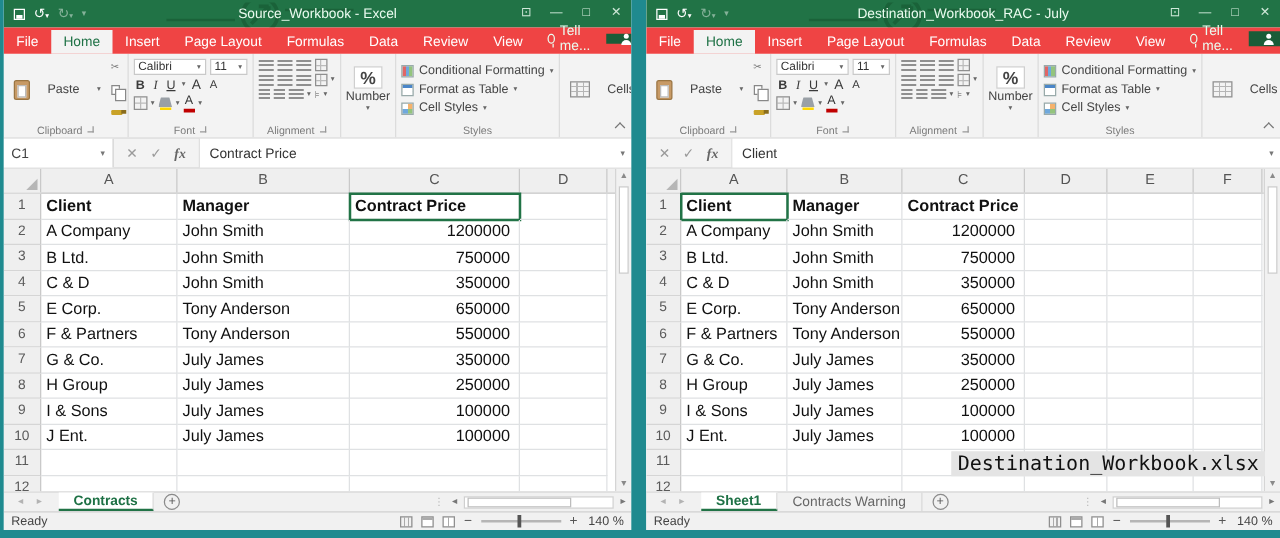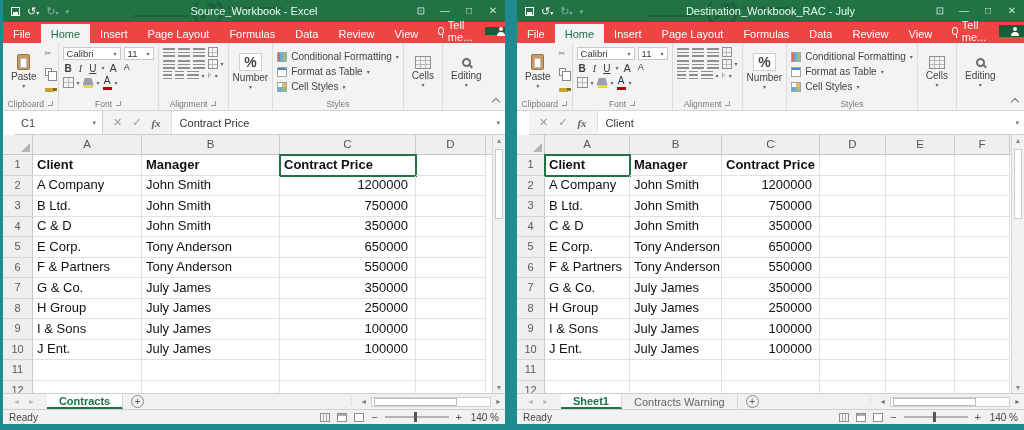--- a/index.html
+++ b/index.html
@@ -32,21 +32,21 @@
   .person { width:8px; height:8px; position:relative; display:inline-block; }
   .person::before { content:""; position:absolute; top:0; left:2px; width:4px; height:4px; border-radius:50%; background:#fff; }
   .person::after { content:""; position:absolute; bottom:-1px; left:0; width:8px; height:4px; border-radius:4px 4px 0 0; background:#fff; }
 
   
   .ribbon { height:68px; background:#f3f3f3; border-bottom:1px solid #d5d5d5; display:flex; flex:none; position:relative; overflow:hidden; font-size:10px; color:#444; }
   .rgroup { display:flex; flex-direction:column; border-right:1px solid #dcdcdc; padding:3px 4px 0; flex:none; }
   .rbody { flex:1; display:flex; gap:4px; }
   .glab { height:13px; font-size:8.5px; color:#7a7a7a; text-align:center; display:flex; align-items:center; justify-content:center; gap:4px; }
   .lnch { width:5px; height:5px; border-right:1px solid #999; border-bottom:1px solid #999; display:inline-block; }
-  .bigbtn { display:flex; flex-direction:column; align-items:center; justify-content:center; padding:1px 4px; gap:1px; }
+  .bigbtn { display:flex; flex-direction:row; align-items:center; justify-content:center; padding:1px 4px; gap:14px; }
   .dd { font-size:6px; color:#666; line-height:1; }
   .clip-ico { width:13px; height:16px; background:#c79a66; border:1px solid #9a7542; border-radius:2px; position:relative; }
   .clip-ico::after { content:""; position:absolute; left:2px; top:3px; right:2px; bottom:1px; background:#fff; border:1px solid #bbb; }
   .minis { display:flex; flex-direction:column; justify-content:space-between; padding:2px 0; }
   .mini { font-size:8px; color:#777; line-height:1.4; height:11px; display:flex; align-items:center; }
   .copy-ico { width:7px; height:8px; border:1px solid #888; position:relative; background:#fff; }
   .copy-ico::after { content:""; position:absolute; left:2px; top:2px; width:7px; height:8px; border:1px solid #888; background:#fff; }
   .brush-ico { width:9px; height:4px; background:#c9a227; border-radius:1px; position:relative; }
   .brush-ico::after { content:""; position:absolute; right:-3px; top:0.5px; width:4px; height:2.5px; background:#8a6d1d; }
   .fcol { display:flex; flex-direction:column; gap:2px; padding-top:1px; }
@@ -69,21 +69,21 @@
   .sic.cs { background:conic-gradient(#f6b26b 0 25%,#93c47d 0 50%,#6fa8dc 0 75%,#fff 0); }
   .tbl-ico { width:16px; height:13px; border:1px solid #8f8f8f; background:
      repeating-linear-gradient(to right,transparent 0 4px,#b5b5b5 4px 5px),
      repeating-linear-gradient(to bottom,transparent 0 3px,#b5b5b5 3px 4px); }
   .mag-ico { width:9px; height:9px; border:2px solid #6d6d6d; border-radius:50%; position:relative; margin:2px; }
   .mag-ico::after { content:""; position:absolute; width:5px; height:2px; background:#6d6d6d; transform:rotate(45deg); right:-4px; bottom:-2px; }
   .collapse { position:absolute; right:6px; bottom:6px; width:7px; height:7px; }
   .collapse::before { content:""; position:absolute; left:1px; top:2px; width:5px; height:5px; border-left:1.5px solid #777; border-top:1.5px solid #777; transform:rotate(45deg); }
 
   
-  .fxbar { height:24px; background:#f3f3f3; border-bottom:1px solid #cfcfcf; display:flex; align-items:stretch; flex:none; font-size:11px; color:#444; position:relative;margin-left:12px; }
+  .fxbar { height:24px; background:#f3f3f3; border-bottom:1px solid #cfcfcf; display:flex; align-items:stretch; flex:none; font-size:11px; color:#444; position:relative; }
   .namebox { width:88px; background:#fff; border-right:1px solid #d0d0d0; display:flex; align-items:center; padding:0 6px; gap:0; }
   .namebox .nb-dd { margin-left:auto; font-size:7px; color:#777; }
   .fx-icons { display:flex; align-items:center; gap:10px; padding:0 10px; border-right:1px solid #e0e0e0; color:#9a9a9a; }
   .fx-icons .fx { font-family:"Liberation Serif", serif; font-style:italic; font-weight:bold; color:#666; }
   .fxinput { flex:1; background:#fff; display:flex; align-items:center; padding:0 8px; color:#333; }
   .fx-dd { position:absolute; right:5px; top:8px; font-size:7px; color:#777; }
 
   
   .gridwrap { flex:1; position:relative; overflow:hidden; background:#fff; }
   .colheaders { height:20px; display:flex; background:#efefef; border-bottom:1px solid #c9c9c9; }
@@ -828,20 +828,21 @@
             <div class="cell" style="width: 66px;"></div>
             <div class="cell" style="width: 69px;"></div>
             <div class="cell" style="width: 55px;"></div>
           </div>
         </div>
       <div class="vscroll">
         <span class="arr" style="top:2px;">▲</span>
         <span class="vthumb"></span>
         <span class="arr" style="bottom:2px;">▼</span>
       </div>
+      <span class="caption" style="right: 12px;">Destination_Workbook.xlsx</span>
     </div>
 
     <div class="sheetbar">
       <span class="navarrs">
           <span>◄</span>
           <span>►</span>
         </span>
       <span style="display:flex;align-items:stretch;">
           <span class="stab active">Sheet1</span>
           <span class="stab">Contracts Warning</span>

